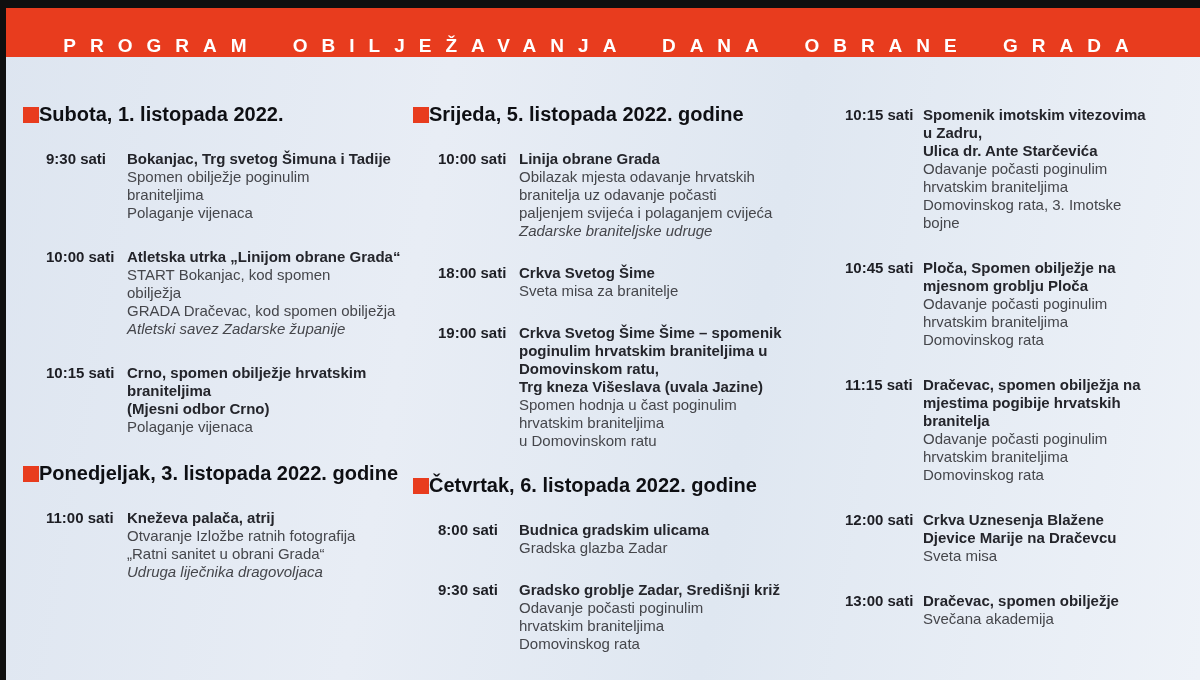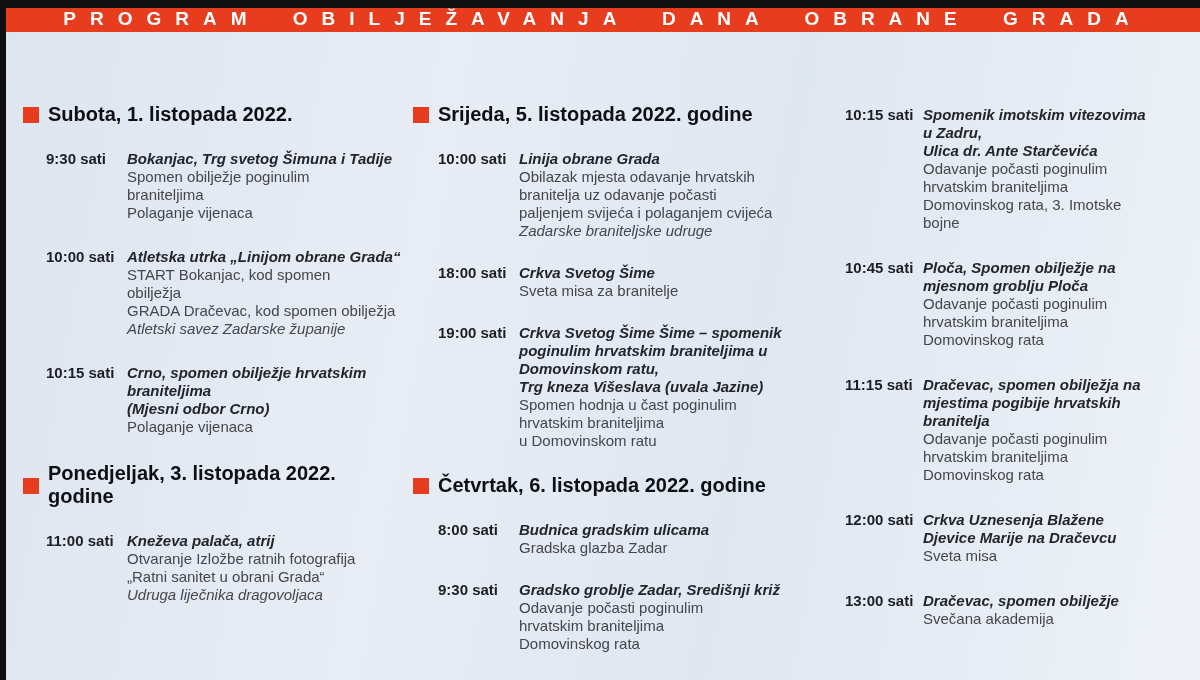--- a/index.html
+++ b/index.html
@@ -6,35 +6,35 @@
   .page{
     position:relative;
     width:1200px;height:680px;
     overflow:hidden;
     background:linear-gradient(100deg,#dde5f0 0%,#e8edf5 35%,#dfe7f1 62%,#eef2f8 100%);
     font-family:"Liberation Sans","DejaVu Sans",sans-serif;
   }
   .edge-top{position:absolute;top:0;left:0;width:100%;height:8px;background:var(--frame,#0f0f0f);z-index:5;}
   .edge-left{position:absolute;top:0;left:0;width:6px;height:100%;background:var(--frame,#0f0f0f);z-index:5;}
   .header-bar{
-    position:absolute;top:8px;left:6px;right:0;height:24px;
+    position:absolute;top:8px;left:6px;right:0;height:49px;
     background:var(--accent,#e83c1e);
-    display:flex;align-items:flex-start;justify-content:center;z-index:2;
+    display:flex;align-items:flex-end;justify-content:center;z-index:2;
   }
   .header-title{
     color:#ffffff;font-weight:bold;font-size:19px;
     letter-spacing:14px;word-spacing:13px;white-space:nowrap;
   }
   .column{position:absolute;}
   #col1{left:23px;top:103px;width:380px;}
   #col2{left:413px;top:103px;width:395px;}
   #col3{left:845px;top:106px;width:350px;}
 
   .day-heading{
-    display:flex;align-items:center;gap:9px;
+    display:flex;align-items:center;
     font-size:20px;line-height:23px;font-weight:bold;color:#0e0f13;
     margin-bottom:24px;
   }
   .square{
     width:16px;height:16px;flex:0 0 16px;
     background:var(--accent,#e83c1e);
     margin-top:1px;
   }
   .event{display:grid;grid-template-columns:81px 1fr;}
   #col3 .event{grid-template-columns:78px 1fr;}
@@ -46,21 +46,21 @@
   #col2 .section + .section{margin-top:12px;}
 
   .time{
     font-weight:bold;font-size:15px;line-height:18px;color:#1d1e24;
     white-space:nowrap;padding-right:4px;
   }
   .ln{
     font-size:15px;line-height:18px;color:var(--text-regular,#45464b);
     white-space:nowrap;
   }
-  .ln.b{font-weight:bold;color:#24252b;font-style:italic;}
+  .ln.b{font-weight:bold;color:#24252b;}
   .ln.i{font-style:italic;}
 </style>
 </head>
 <body>
 
 <div class="page" style="--accent: #e83c1e; --frame: #0f0f0f; --text-regular: #45464b;">
   <div class="edge-top"></div>
   <div class="edge-left"></div>
 
   <div class="header-bar">

